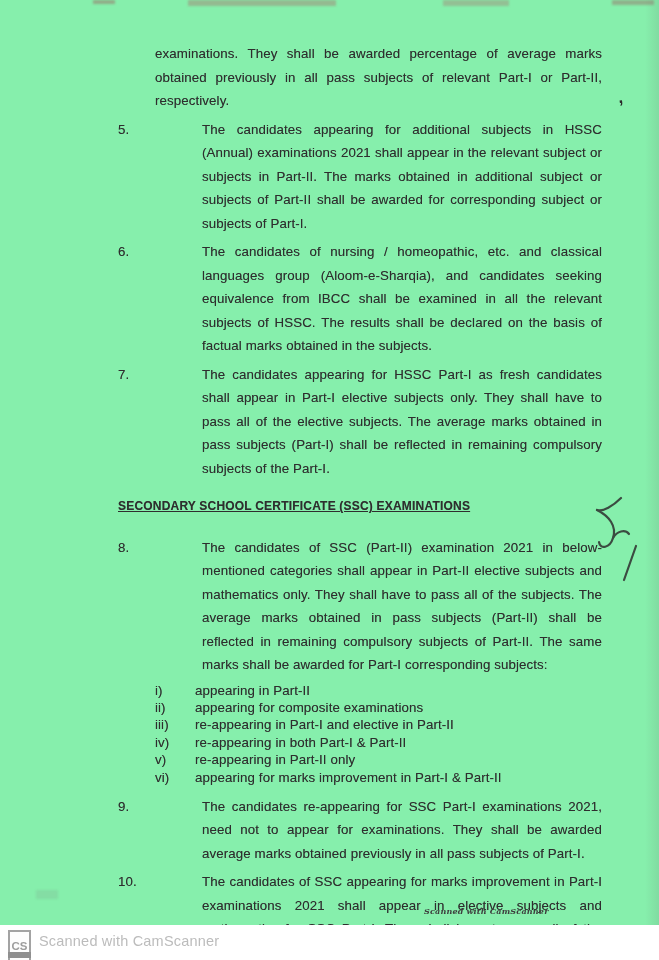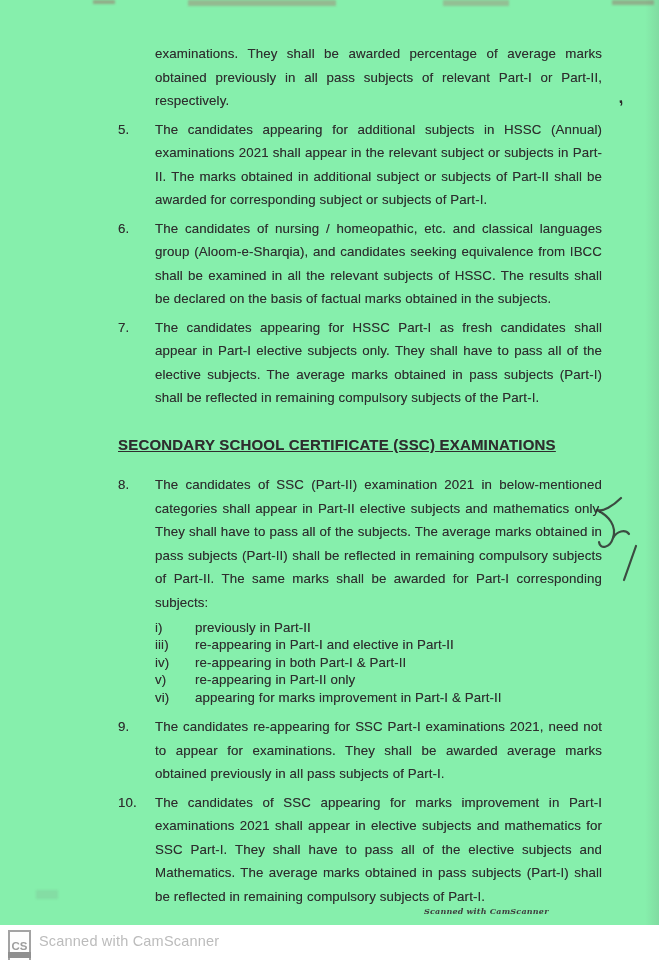--- a/index.html
+++ b/index.html
@@ -25,27 +25,27 @@
     color:#2e2e2e;
     font-size:13.3px;
     line-height:23.5px;
     text-shadow:0 0 0.5px rgba(45,45,45,0.45);
     letter-spacing:0.1px;
   }
   .para { text-align:justify; }
   .cont-para { margin-left:37px; margin-bottom:5px; }
   .item { display:flex; margin-bottom:5px; }
   .item .num { width:37px; flex:0 0 37px; }
-  .item .body { flex:1; text-align:justify; }
+  .item .body { flex:1; text-align:justify;margin-left:47px; }
   .section-heading {
     font-weight:bold;
-    font-size:15px;
+    font-size:12px;
     letter-spacing:0.2px;
     text-decoration:underline;
-    margin:23px 0 17px 0;
+    margin:15px 0 17px 0;
   }
   .roman-list { margin:1px 0 9px 37px; line-height:17.4px; }
   .roman-row { display:flex; }
   .roman-row .marker { width:40px; flex:0 0 40px; }
   .roman-row .rtext { flex:1; }
   .ital { }
 
   
   .smudge { position:absolute; filter:blur(1.2px); pointer-events:none; }
   .sm1 { left:93px;  top:0; width:22px;  height:4px; background:rgba(158,92,92,0.45); }
@@ -125,21 +125,25 @@
     <h2 class="section-heading">SECONDARY SCHOOL CERTIFICATE (SSC) EXAMINATIONS</h2>
 
     <div class="item">
       <span class="num">8.</span>
       <span class="body">The candidates of SSC (Part-II) examination 2021 in below-mentioned categories shall appear in Part-II elective subjects and mathematics only. They shall have to pass all of the subjects. The average marks obtained in pass subjects (Part-II) shall be reflected in remaining compulsory subjects of Part-II. The same marks shall be awarded for Part-I corresponding subjects:</span>
     </div>
 
     <div class="roman-list">
       <div class="roman-row">
         <span class="marker">i)</span>
-        <span class="rtext">previously in Part-II</span>
+        <span class="rtext">appearing in Part-II</span>
+      </div>
+      <div class="roman-row">
+        <span class="marker">ii)</span>
+        <span class="rtext">appearing for composite examinations</span>
       </div>
       <div class="roman-row">
         <span class="marker">iii)</span>
         <span class="rtext">re-appearing in Part-I and elective in Part-II</span>
       </div>
       <div class="roman-row">
         <span class="marker">iv)</span>
         <span class="rtext">re-appearing in both Part-I &amp; Part-II</span>
       </div>
       <div class="roman-row">

